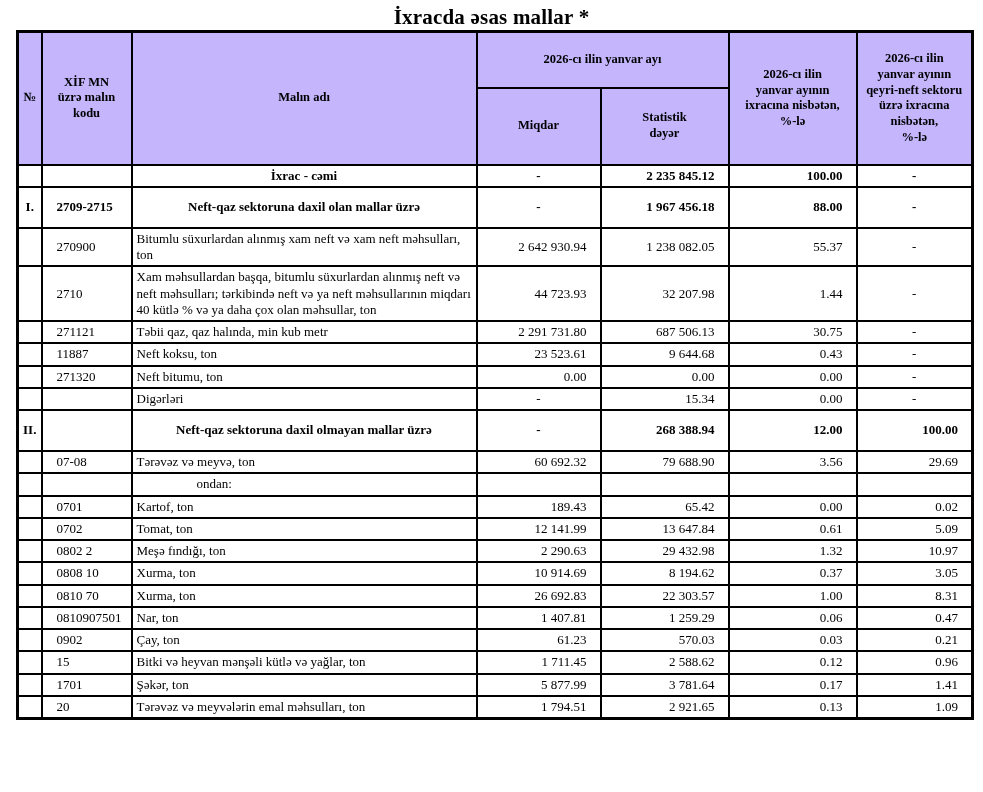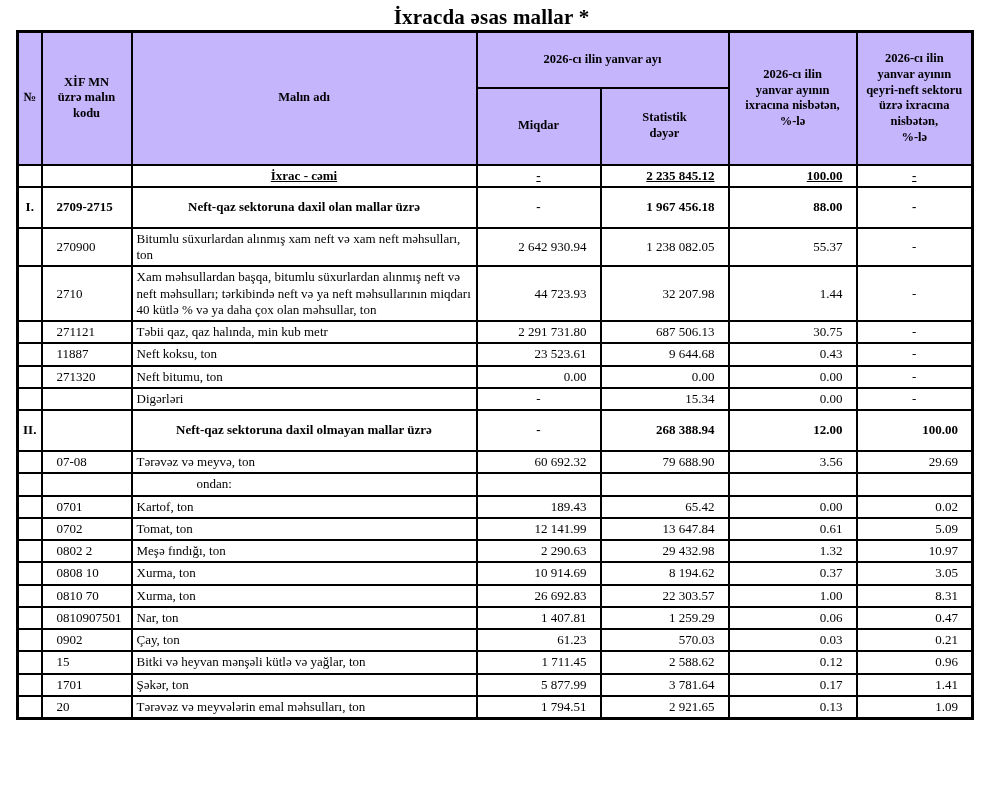--- a/index.html
+++ b/index.html
@@ -53,21 +53,21 @@
     line-height: 1.25;
     white-space: pre-line;
   }
   thead tr.h-top { height: 56px; }
   thead tr.h-sub { height: 77px; }
   tbody td {
     font-size: 13px;
     line-height: 1.25;
     padding: 2px 4px;
   }
-  tbody tr.kind-total td { height: 20px; font-weight: bold; text-decoration: underline; }
+  tbody tr.kind-total td { height: 20px; font-weight: bold; }
   tbody tr.kind-section td { height: 41px; font-weight: bold; }
   tbody tr.kind-item td,
   tbody tr.kind-sub td,
   tbody tr.kind-ondan td { height: 21px; }
   td.col-no { text-align: center; font-weight: bold; padding: 2px 1px; }
   td.col-code { text-align: left; padding-left: 14px; }
   td.col-name { text-align: left; }
   tr.kind-total td.col-name,
   tr.kind-section td.col-name { text-align: center; }
   tr.kind-sub td.col-name { }

